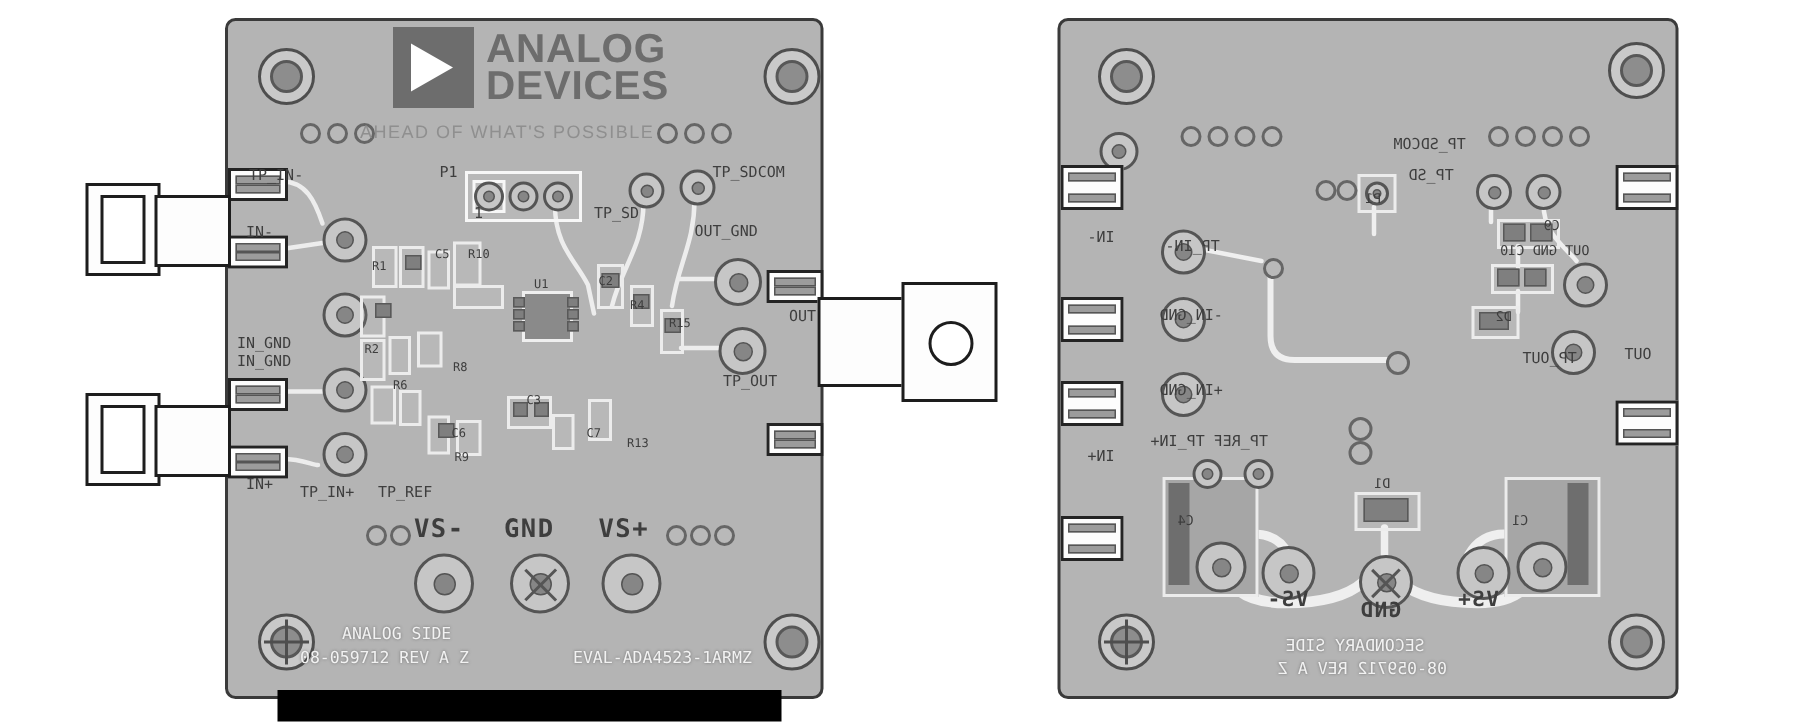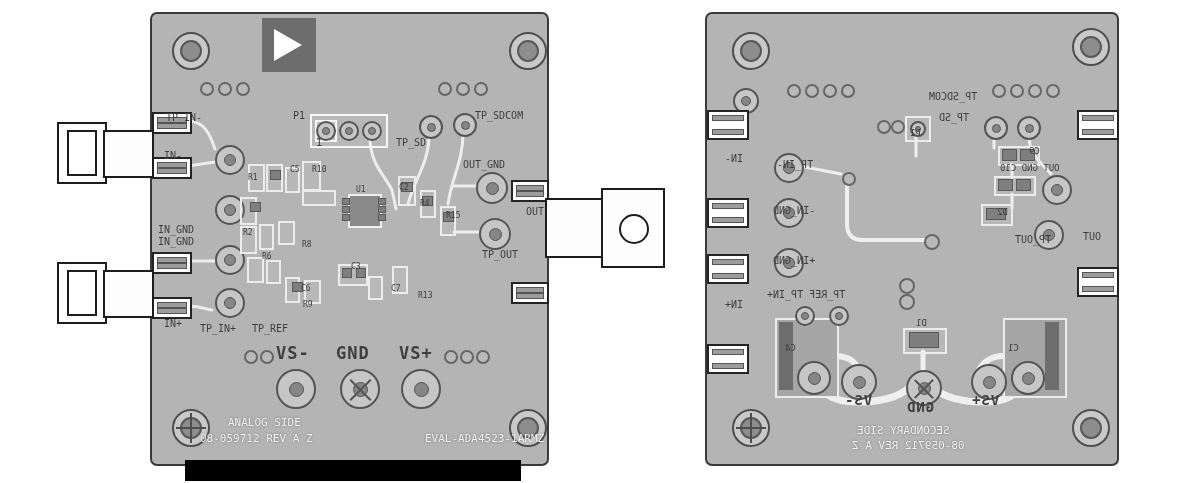--- a/index.html
+++ b/index.html
@@ -67,20 +67,25 @@
     <div class="hole fid" style="left:20px;top:395px;">
         <div class="inner"></div>
       </div>
     <div class="hole" style="left:357px;top:395px;">
         <div class="inner"></div>
       </div>
 
     <div class="logo-square" style="left:110px;top:4px;width:54px;height:54px;">
       <div class="logo-tri" style="left:12px;top:11px;"></div>
     </div>
+    <div class="logo-text" style="left:172px;top:6px;">
+      <div>ANALOG</div>
+      <div>DEVICES</div>
+    </div>
+    <div class="tagline" style="left:88px;top:67px;">AHEAD OF WHAT'S POSSIBLE</div>
 
     <div class="via" style="left:48px;top:68px;"></div>
     <div class="via" style="left:66px;top:68px;"></div>
     <div class="via" style="left:84px;top:68px;"></div>
     <div class="via" style="left:286px;top:68px;"></div>
     <div class="via" style="left:304px;top:68px;"></div>
     <div class="via" style="left:322px;top:68px;"></div>
 
     <div class="fp" style="left:158px;top:100px;width:74px;height:30px;border-color:#f7f7f7;"></div>
     <div class="fp" style="left:163px;top:106px;width:18px;height:18px;border-color:#f7f7f7;"></div>
@@ -177,21 +182,21 @@
     <div class="via" style="left:108px;top:336px;"></div>
     <div class="via" style="left:292px;top:336px;"></div>
     <div class="via" style="left:308px;top:336px;"></div>
     <div class="via" style="left:324px;top:336px;"></div>
   <span class="lbl" style="left: 14px; top: 99px; font-size: 10px;">TP_IN-</span>
       <span class="lbl" style="left: 12px; top: 137px; font-size: 10px;">IN-</span>
       <span class="lbl" style="left: 141px; top: 97px; font-size: 10px;">P1</span>
       <span class="lbl" style="left: 164px; top: 124px; font-size: 10px;">1</span>
       <span class="lbl" style="left: 244px; top: 124px; font-size: 10px;">TP_SD</span>
       <span class="lbl" style="left: 323px; top: 97px; font-size: 10px;">TP_SDCOM</span>
-      <span class="lbl" style="left: 311px; top: 136px; font-size: 10px; margin-top: 10px;">OUT_GND</span>
+      <span class="lbl" style="left: 311px; top: 136px; font-size: 10px;">OUT_GND</span>
       <span class="lbl" style="left: 374px; top: 193px; font-size: 10px;">OUT</span>
       <span class="lbl" style="left: 330px; top: 236px; font-size: 10px;">TP_OUT</span>
       <span class="lbl" style="left: 6px; top: 211px; font-size: 10px;">IN_GND</span>
       <span class="lbl" style="left: 6px; top: 223px; font-size: 10px;">IN_GND</span>
       <span class="lbl" style="left: 12px; top: 305px; font-size: 10px;">IN+</span>
       <span class="lbl" style="left: 48px; top: 310px; font-size: 10px;">TP_IN+</span>
       <span class="lbl" style="left: 100px; top: 310px; font-size: 10px;">TP_REF</span>
       <span class="lbl" style="left: 124px; top: 331px; font-size: 17px; font-weight: 700; letter-spacing: 1px;">VS-</span>
       <span class="lbl" style="left: 184px; top: 331px; font-size: 17px; font-weight: 700; letter-spacing: 1px;">GND</span>
       <span class="lbl" style="left: 247px; top: 331px; font-size: 17px; font-weight: 700; letter-spacing: 1px;">VS+</span>
@@ -205,21 +210,21 @@
       <span class="lbl" style="left: 91px; top: 215px; font-size: 8px;">R2</span>
       <span class="lbl" style="left: 110px; top: 239px; font-size: 8px;">R6</span>
       <span class="lbl" style="left: 150px; top: 227px; font-size: 8px;">R8</span>
       <span class="lbl" style="left: 199px; top: 249px; font-size: 8px;">C3</span>
       <span class="lbl" style="left: 149px; top: 271px; font-size: 8px;">C6</span>
       <span class="lbl" style="left: 239px; top: 271px; font-size: 8px;">C7</span>
       <span class="lbl" style="left: 266px; top: 278px; font-size: 8px;">R13</span>
       <span class="lbl" style="left: 151px; top: 287px; font-size: 8px; text-align: center;">R9</span>
       <span class="lbl light" style="left: 76px; top: 403px; font-size: 11px;">ANALOG SIDE</span>
       <span class="lbl light" style="left: 48px; top: 419px; font-size: 11px;">08-059712 REV A Z</span>
-      <span class="lbl light" style="left: 230px; top: 419px; font-size: 11px; margin-left: 43px;">EVAL-ADA4523-1ARMZ</span>
+      <span class="lbl light" style="left: 230px; top: 419px; font-size: 11px;">EVAL-ADA4523-1ARMZ</span>
     </div>
 
   <div class="sma" style="left:57px;top:122px;width:46px;height:58px;">
     <div class="sma-inner" style="left:8px;top:6px;width:26px;height:42px;"></div>
   </div>
   <div class="sma" style="left:103px;top:130px;width:47px;height:44px;"></div>
   <div class="sma" style="left:57px;top:262px;width:46px;height:58px;">
     <div class="sma-inner" style="left:8px;top:6px;width:26px;height:42px;"></div>
   </div>
   <div class="sma" style="left:103px;top:270px;width:47px;height:44px;"></div>

